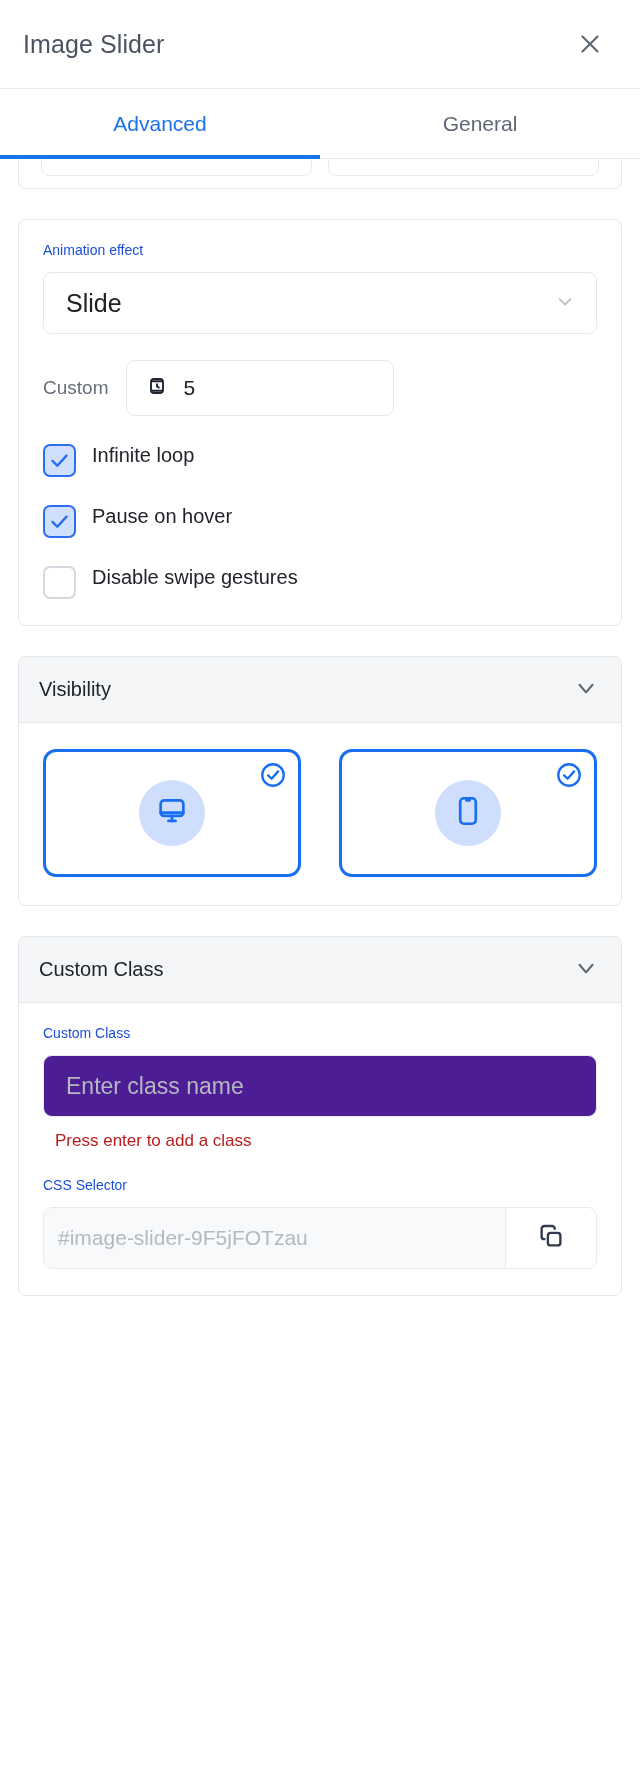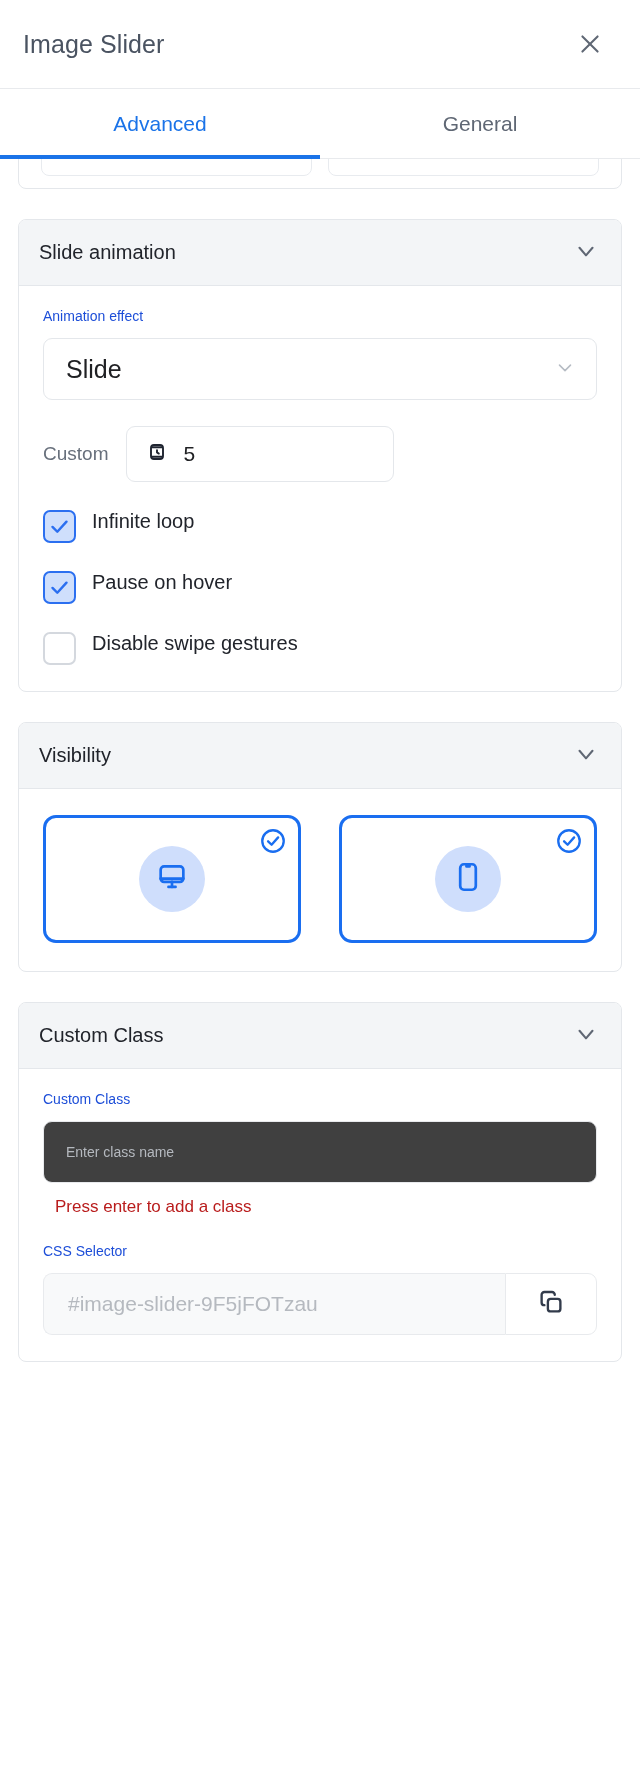--- a/index.html
+++ b/index.html
@@ -254,25 +254,25 @@
     top: 9px; right: 11px;
     width: 28px; height: 28px;
     display: flex; align-items: center; justify-content: center;
   }
 
   
   .text-input {
     height: 62px;
     border: 1px solid #e8eaed;
     border-radius: 9px;
-    background: #404040;
+    background: #4c1d95;
     display: flex;
     align-items: center;
     padding: 0 22px;
-    font-size: 14px;
+    font-size: 23px;
     color: #b5b9bf;
     cursor: text;
   }
   .hint {
     font-size: 17px;
     color: #b91c1c;
     margin-top: 14px;
     padding-left: 12px;
   }
 
@@ -282,21 +282,21 @@
     height: 62px;
   }
   .selector-input {
     flex: 1 1 auto;
     border: 1px solid #e8eaed;
     border-right: none;
     border-radius: 9px 0 0 9px;
     background: #f8f9fa;
     display: flex;
     align-items: center;
-    padding: 0 24px;
+    padding: 0 14px;
     font-size: 21px;
     color: #b5b9bf;
     overflow: hidden;
     white-space: nowrap;
   }
   .copy-btn {
     flex: 0 0 92px;
     border: 1px solid #e8eaed;
     border-radius: 0 9px 9px 0;
     background: #fff;
@@ -329,28 +329,20 @@
   </div>
 
   <div class="panel-body">
 
     <div class="card-clipped">
       <div class="ghost-field"></div>
       <div class="ghost-field"></div>
     </div>
 
     <div class="card">
-      <div class="card-head">
-        <h3>Slide animation</h3>
-        <span class="chev">
-          <svg width="26" height="26" viewBox="0 0 24 24" fill="none" stroke="#5f6774" stroke-width="1.9" stroke-linecap="round" stroke-linejoin="round">
-            <polyline points="6 9 12 16 18 9"></polyline>
-          </svg>
-        </span>
-      </div>
       <div class="card-body">
 
         <div class="field-label">Animation effect</div>
         <div class="select">
           <span class="select-value">Slide</span>
           <span>
             <svg width="22" height="22" viewBox="0 0 24 24" fill="none" stroke="#b6bcc4" stroke-width="1.7" stroke-linecap="round" stroke-linejoin="round">
               <polyline points="6 10 12 16 18 10"></polyline>
             </svg>
           </span>

